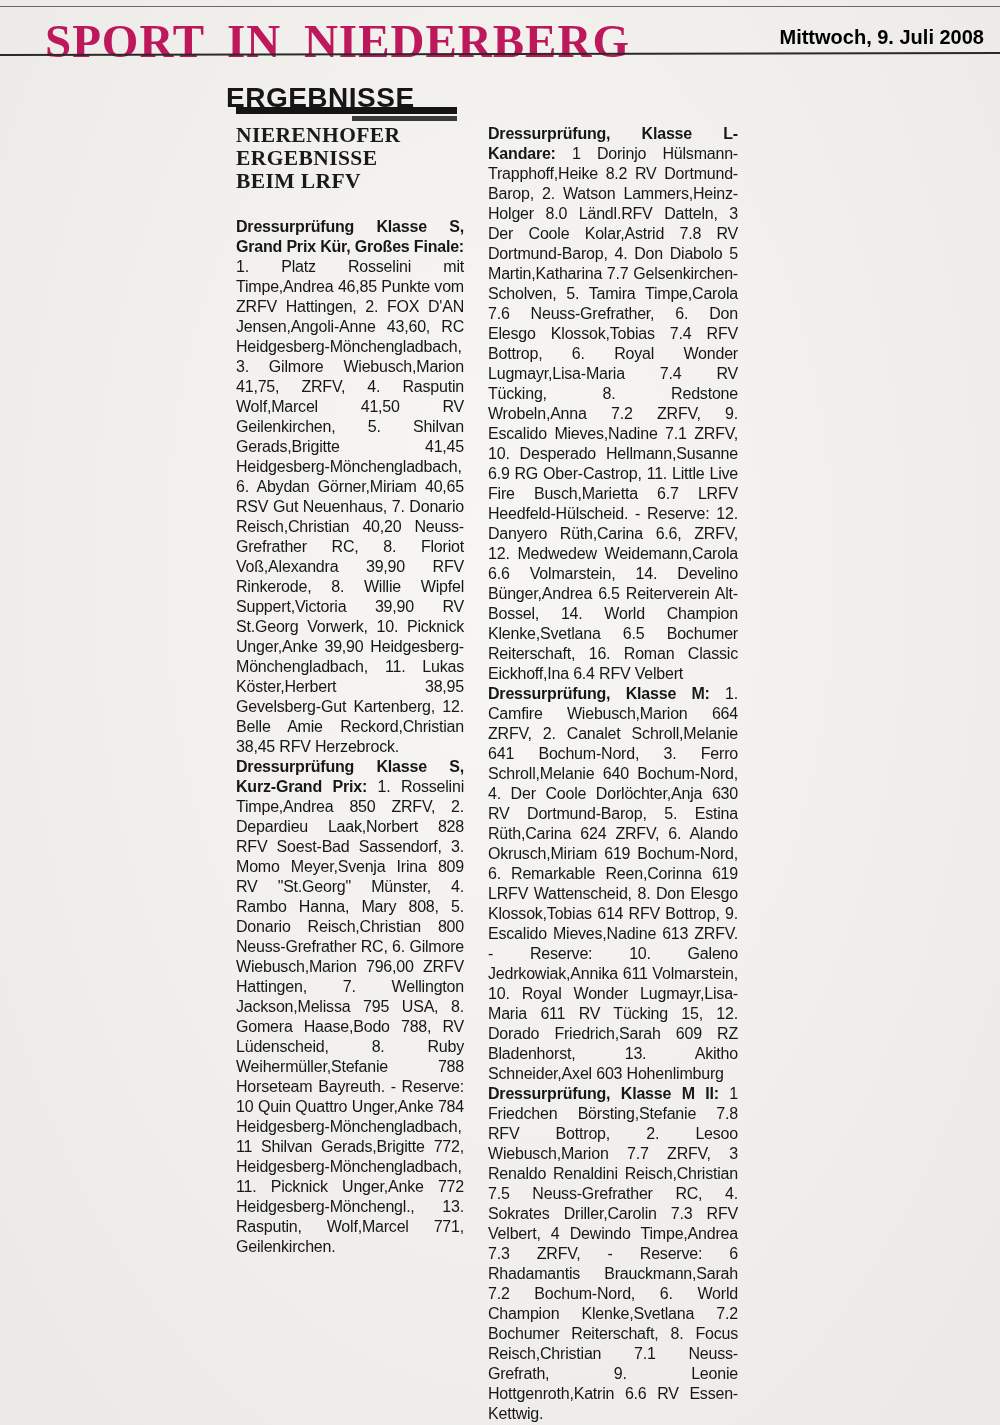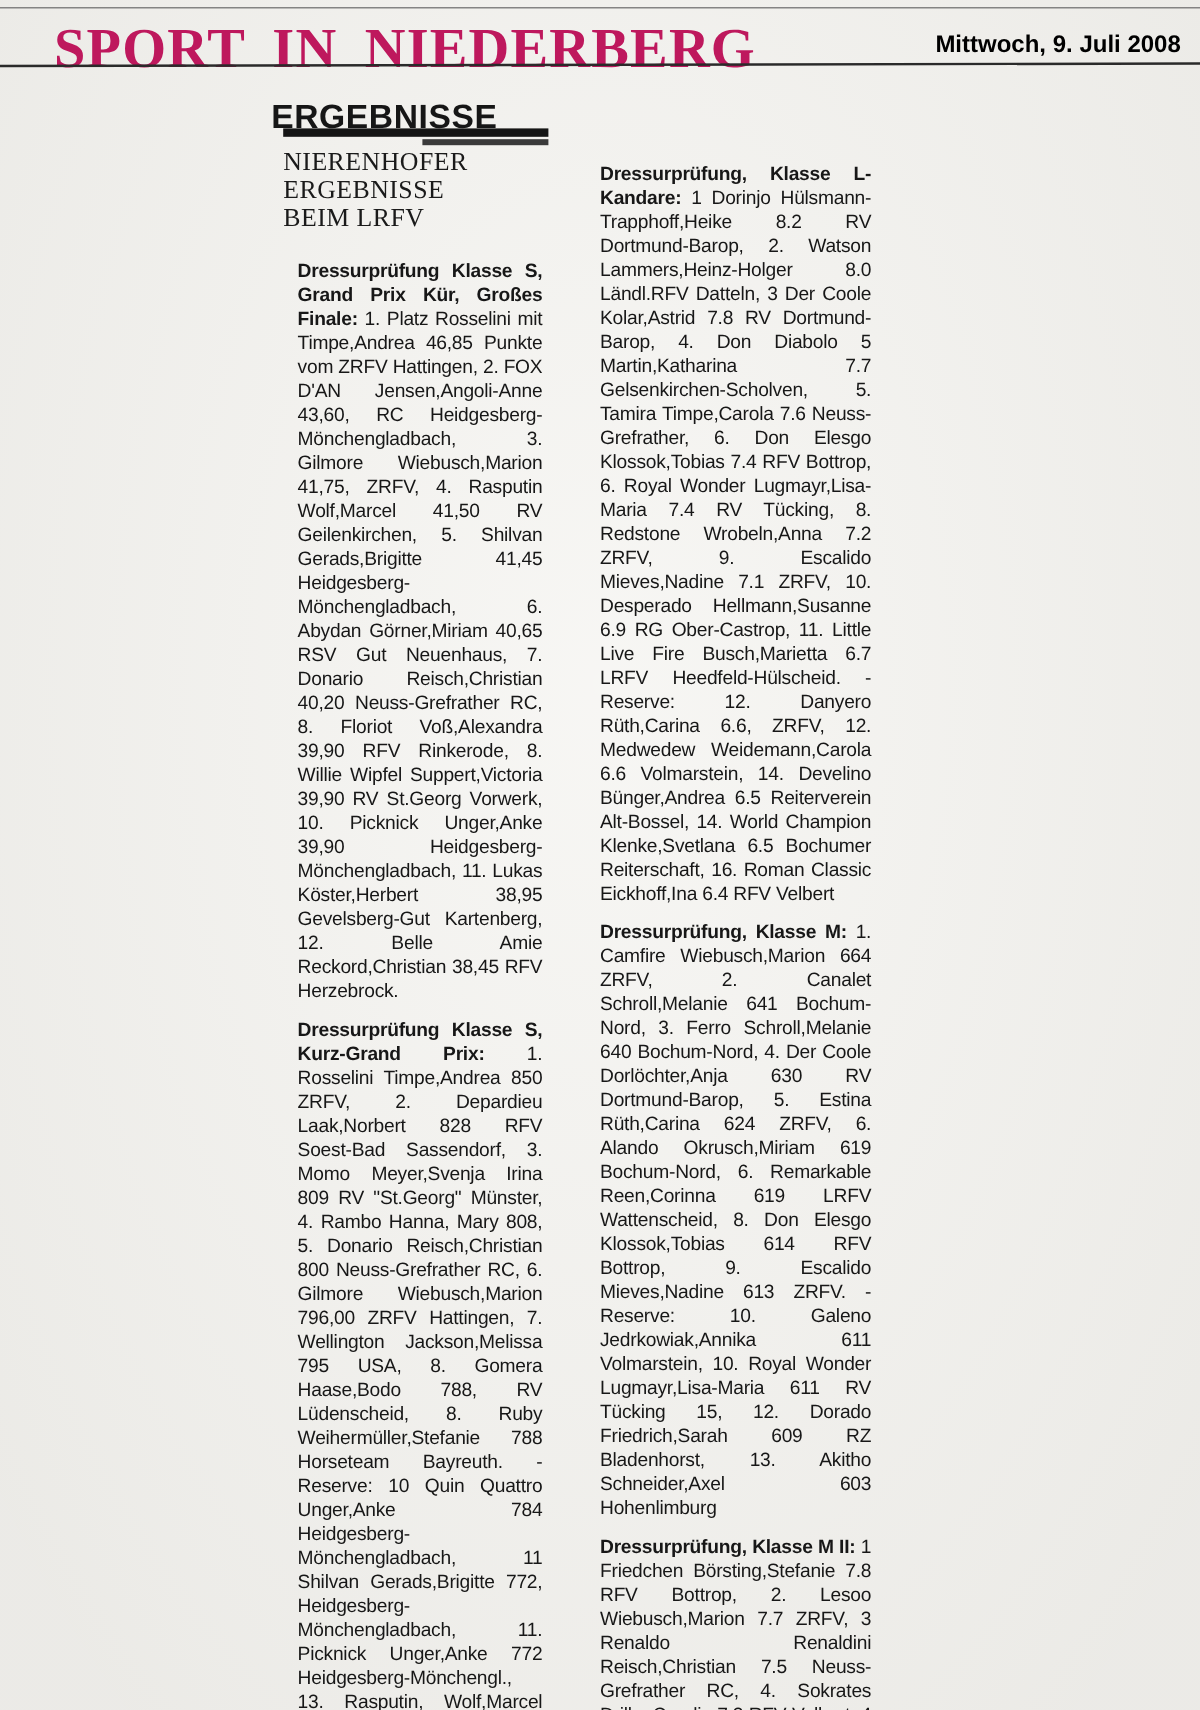--- a/index.html
+++ b/index.html
@@ -80,31 +80,31 @@
     left: 236px; top: 124px;
     width: 502px;
     display: flex;
     gap: 24px;
   }
   .col-left  { width: 228px; }
   .col-right { width: 250px; }
 
   .headline {
     font-family: "Liberation Serif", serif;
-    font-weight: normal;
+    font-weight: bold;
     font-size: 21.5px;
     line-height: 23px;
     letter-spacing: 0.4px;
     color: #1a1a1a;
     margin: 0 0 24px 0;
   }
   .headline span { display: block; }
 
   .para {
-    margin: 12px;
+    margin: 0;
     font-size: 16px;
     line-height: 20px;
     text-align: justify;
     letter-spacing: -0.2px;
     color: #171717;
   }
   .para .lead { font-weight: bold; }
 </style>
 </head>
 <body>

